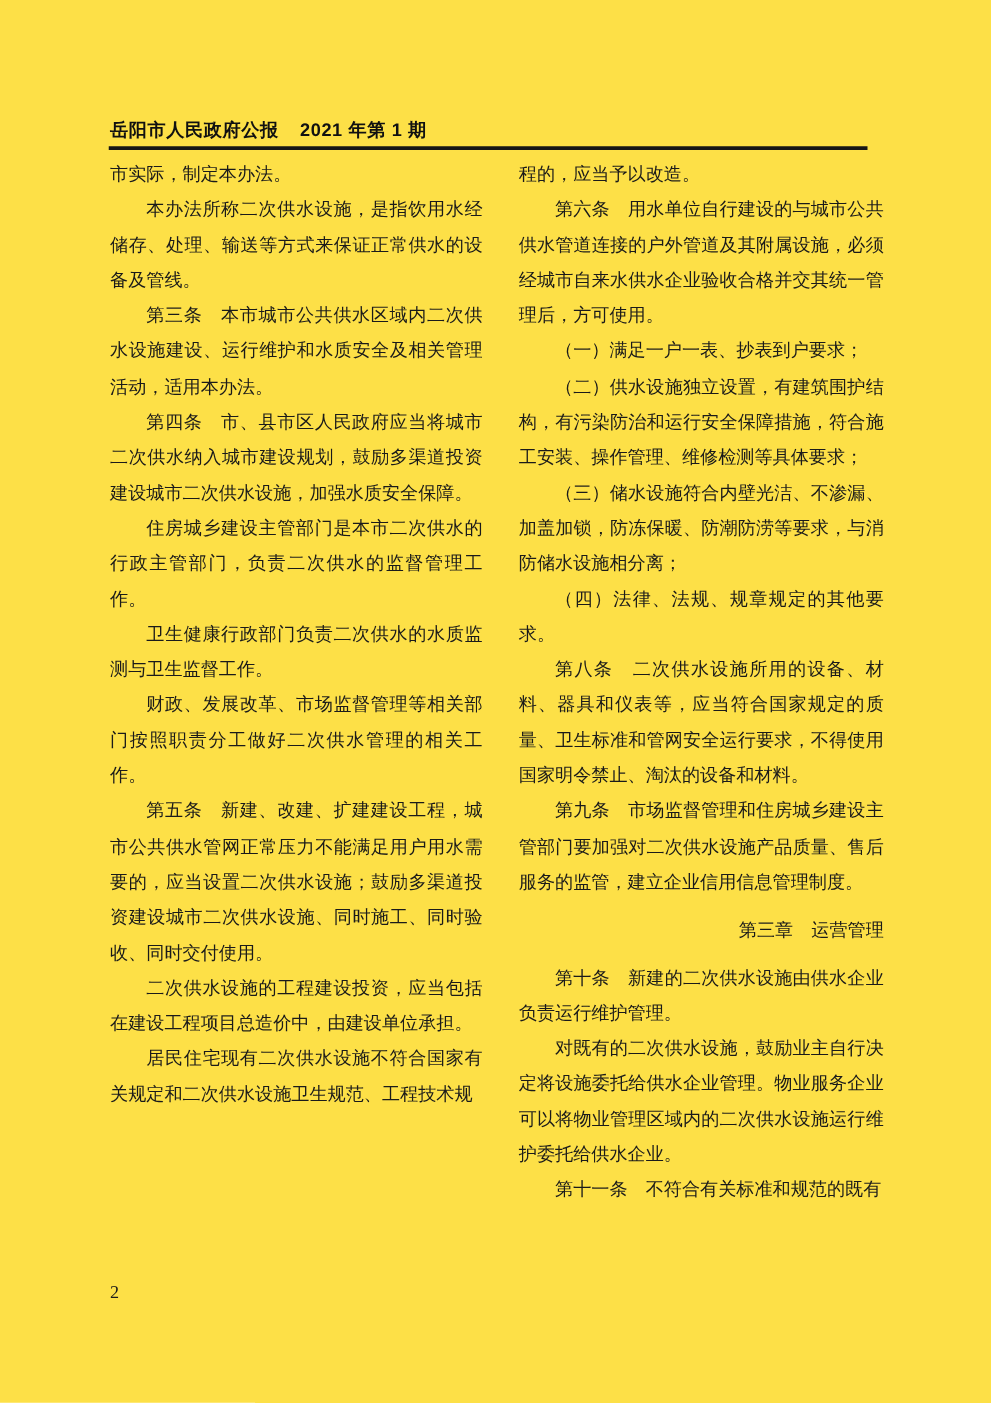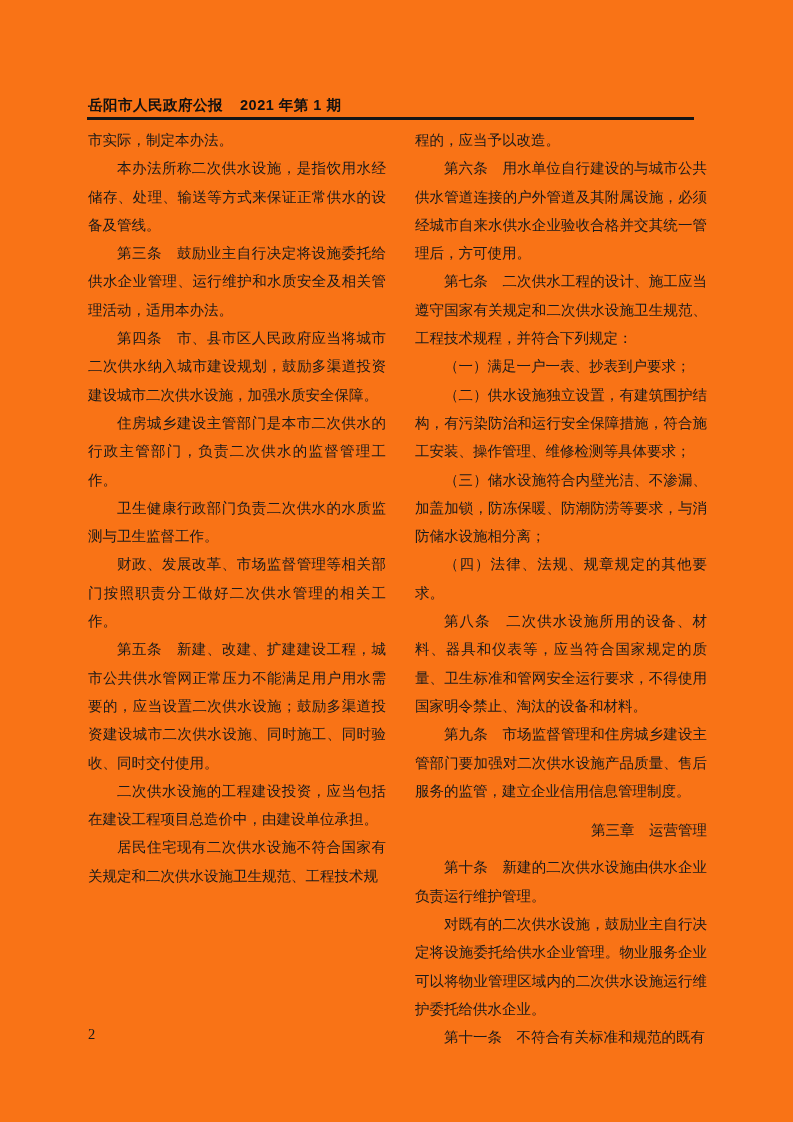--- a/index.html
+++ b/index.html
@@ -8,21 +8,21 @@
     height: 1122px;
     background: #ffffff;
     position: relative;
     overflow: hidden;
     font-family: "Liberation Serif", "DejaVu Serif", serif;
     color: #1a1a1a;
   }
   .page {
     position: absolute;
     inset: 0;
-    background: #f97316;
+    background: #fde047;
   }
   .header-row {
     position: absolute;
     left: 88px;
     top: 96px;
     font-family: "Liberation Sans", "DejaVu Sans", sans-serif;
     font-weight: bold;
     font-size: 14.5px;
     line-height: 18px;
     letter-spacing: 0.5px;
@@ -75,34 +75,33 @@
 
   <div class="header-row">
     <span>岳阳市人民政府公报</span><span class="issue">2021 年第 1 期</span>
   </div>
 
   <div class="header-rule"></div>
 
   <div class="col col-left" id="col-left">
       <p class="cont">市实际，制定本办法。</p>
       <p class="para">本办法所称二次供水设施，是指饮用水经储存、处理、输送等方式来保证正常供水的设备及管线。</p>
-      <p class="para">第三条　鼓励业主自行决定将设施委托给供水企业管理、运行维护和水质安全及相关管理活动，适用本办法。</p>
+      <p class="para">第三条　本市城市公共供水区域内二次供水设施建设、运行维护和水质安全及相关管理活动，适用本办法。</p>
       <p class="para">第四条　市、县市区人民政府应当将城市二次供水纳入城市建设规划，鼓励多渠道投资建设城市二次供水设施，加强水质安全保障。</p>
       <p class="para">住房城乡建设主管部门是本市二次供水的行政主管部门，负责二次供水的监督管理工作。</p>
       <p class="para">卫生健康行政部门负责二次供水的水质监测与卫生监督工作。</p>
       <p class="para">财政、发展改革、市场监督管理等相关部门按照职责分工做好二次供水管理的相关工作。</p>
       <p class="para">第五条　新建、改建、扩建建设工程，城市公共供水管网正常压力不能满足用户用水需要的，应当设置二次供水设施；鼓励多渠道投资建设城市二次供水设施、同时施工、同时验收、同时交付使用。</p>
       <p class="para">二次供水设施的工程建设投资，应当包括在建设工程项目总造价中，由建设单位承担。</p>
       <p class="para">居民住宅现有二次供水设施不符合国家有关规定和二次供水设施卫生规范、工程技术规</p>
     </div>
 
   <div class="col col-right" id="col-right">
       <p class="cont">程的，应当予以改造。</p>
       <p class="para">第六条　用水单位自行建设的与城市公共供水管道连接的户外管道及其附属设施，必须经城市自来水供水企业验收合格并交其统一管理后，方可使用。</p>
-      <p class="para">第七条　二次供水工程的设计、施工应当遵守国家有关规定和二次供水设施卫生规范、工程技术规程，并符合下列规定：</p>
       <p class="para">（一）满足一户一表、抄表到户要求；</p>
       <p class="para">（二）供水设施独立设置，有建筑围护结构，有污染防治和运行安全保障措施，符合施工安装、操作管理、维修检测等具体要求；</p>
       <p class="para">（三）储水设施符合内壁光洁、不渗漏、加盖加锁，防冻保暖、防潮防涝等要求，与消防储水设施相分离；</p>
       <p class="para">（四）法律、法规、规章规定的其他要求。</p>
       <p class="para">第八条　二次供水设施所用的设备、材料、器具和仪表等，应当符合国家规定的质量、卫生标准和管网安全运行要求，不得使用国家明令禁止、淘汰的设备和材料。</p>
       <p class="para">第九条　市场监督管理和住房城乡建设主管部门要加强对二次供水设施产品质量、售后服务的监管，建立企业信用信息管理制度。</p>
       <p class="heading">第三章　运营管理</p>
       <p class="para">第十条　新建的二次供水设施由供水企业负责运行维护管理。</p>
       <p class="para">对既有的二次供水设施，鼓励业主自行决定将设施委托给供水企业管理。物业服务企业可以将物业管理区域内的二次供水设施运行维护委托给供水企业。</p>
       <p class="para">第十一条　不符合有关标准和规范的既有</p>

